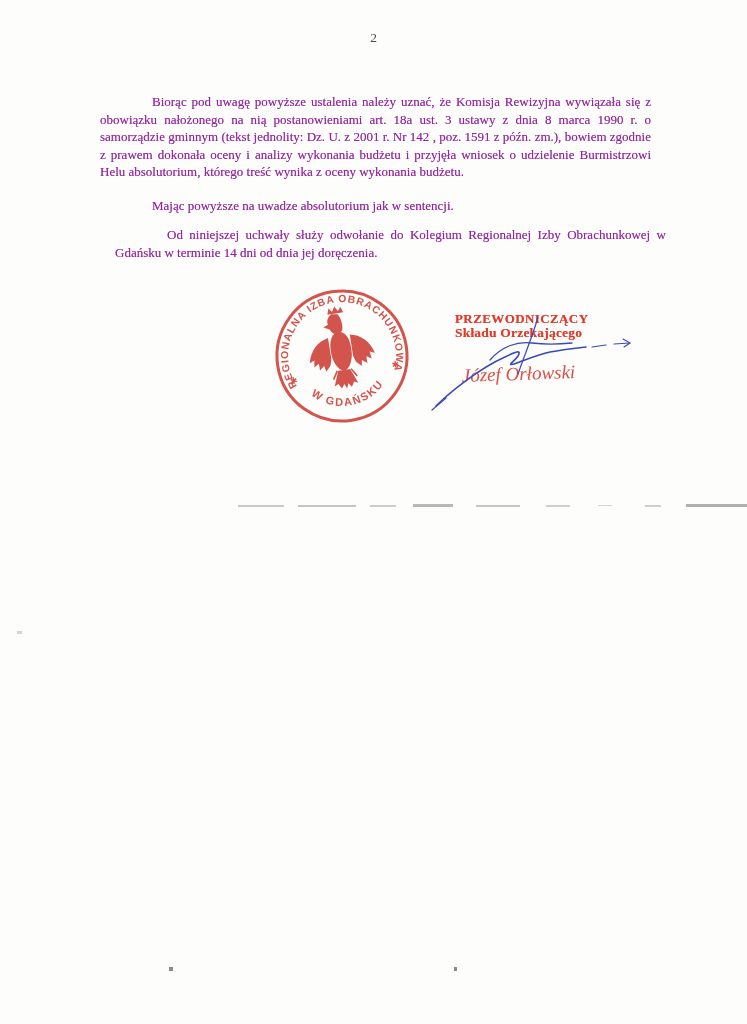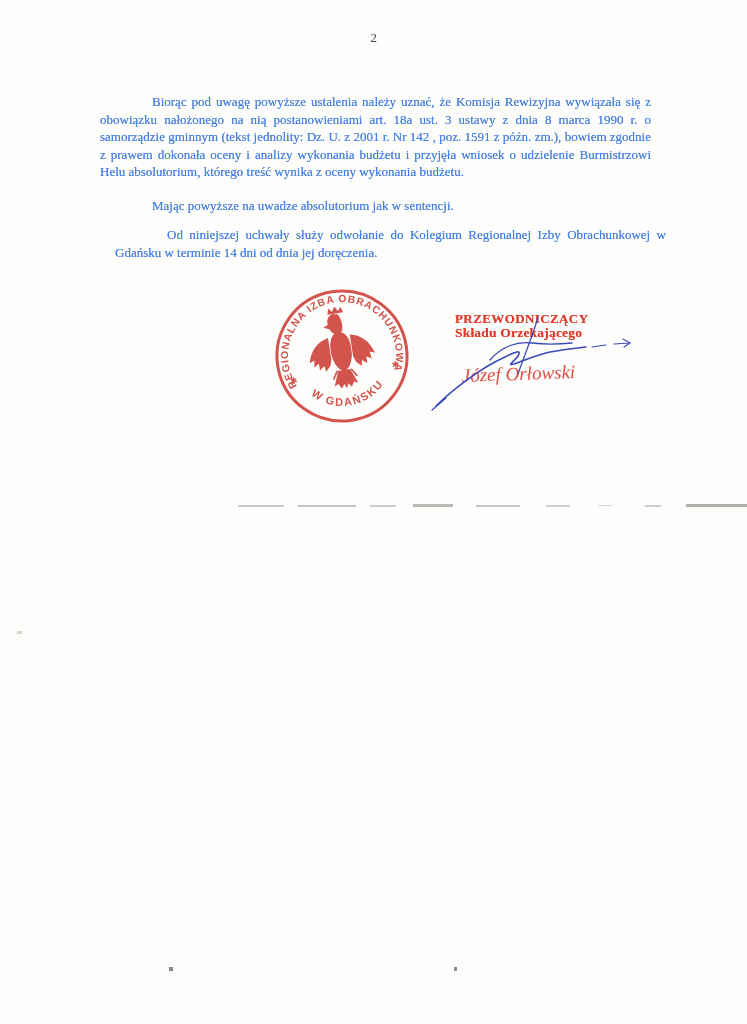--- a/index.html
+++ b/index.html
@@ -1,21 +1,21 @@
 <!DOCTYPE html>
 <html><head>
 <meta charset="utf-8">
 <style>
   html,body{margin:0;padding:0;background:#e8e8e8;}
   #page{
     position:relative;width:747px;height:1024px;margin:0 auto;
     background:#fdfdfc;overflow:hidden;
     font-family:"Liberation Serif","DejaVu Serif",serif;
   }
-  .scan-text{color:#3b82f6;text-shadow:0 0 .5px rgba(70,70,70,.55);}
+  .scan-text{color:#a21caf;text-shadow:0 0 .5px rgba(70,70,70,.55);}
   #page-number{
     position:absolute;top:30px;left:0;width:100%;text-align:center;
     font-size:13.5px;color:#4a4a48;
   }
   .para{
     position:absolute;left:100px;width:551px;margin:0;
     font-size:13px;line-height:17.5px;text-align:justify;text-indent:52px;
   }
   #para-1{top:93px;}
   #para-2{top:197px;}

